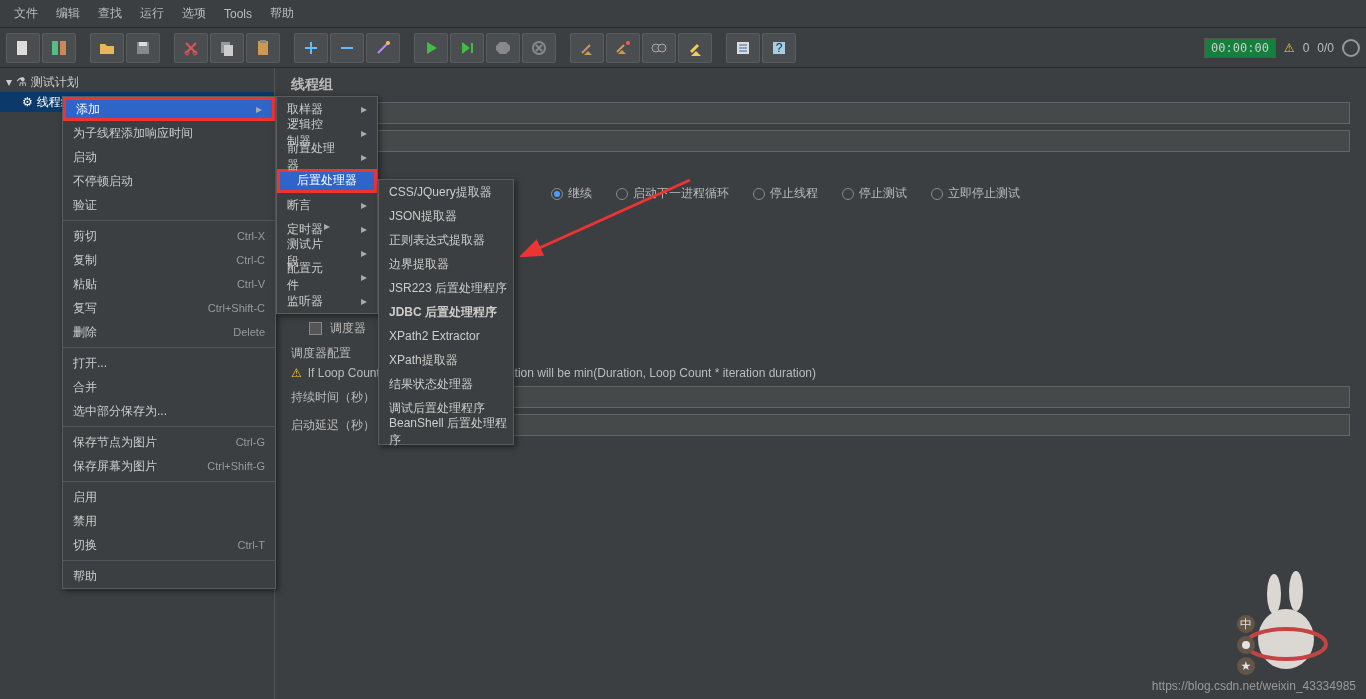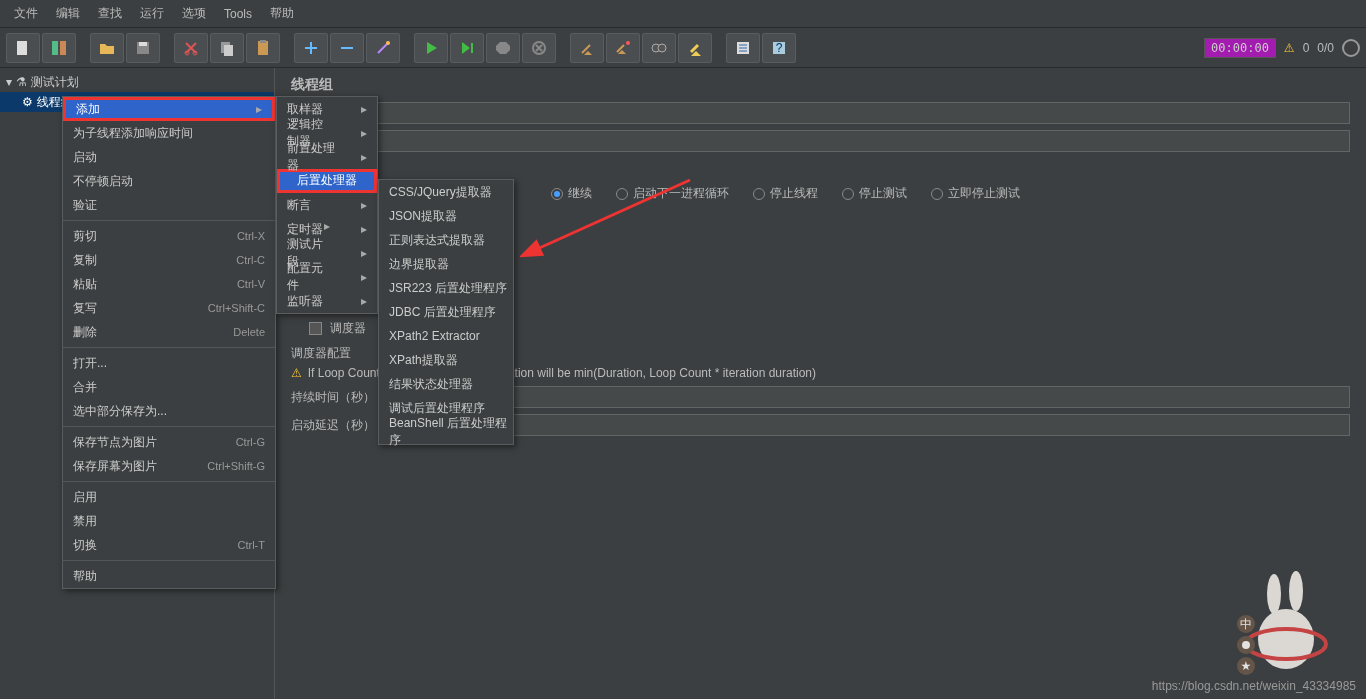--- a/index.html
+++ b/index.html
@@ -3,21 +3,21 @@
 <meta charset="utf-8">
 <style>
 * { margin:0; padding:0; box-sizing:border-box; font-family:"Microsoft YaHei",Arial,sans-serif; font-size:12px; }
 body { background:#3c3f41; color:#bbb; width:1366px; height:699px; overflow:hidden; position:relative; }
 .menubar { height:28px; background:#3c3f41; display:flex; align-items:center; padding:0 6px; gap:2px; border-bottom:1px solid #2a2a2a; }
 .menubar div { padding:2px 8px; cursor:default; }
 .toolbar { height:40px; background:#3c3f41; display:flex; align-items:center; padding:0 6px; gap:2px; border-bottom:1px solid #2a2a2a; }
 .tbtn { width:34px; height:30px; background:#4b4e50; border:1px solid #5a5d5f; display:flex; align-items:center; justify-content:center; border-radius:2px; }
 .tsep { width:10px; }
 .status-right { margin-left:auto; display:flex; align-items:center; gap:8px; }
-.timer { background:#a21caf; border:1px solid #555; padding:2px 6px; color:#ccc; font-family:monospace; }
+.timer { background:#15803d; border:1px solid #555; padding:2px 6px; color:#ccc; font-family:monospace; }
 .content { display:flex; height:calc(100% - 62px); }
 .tree { width:275px; background:#3c3f41; border-right:1px solid #555; padding:4px 0; }
 .tree-row { display:flex; align-items:center; height:20px; padding-left:6px; color:#ccc; gap:4px; }
 .tree-row.child { padding-left:22px; }
 .main { flex:1; background:#3c3f41; padding:8px 16px; position:relative; }
 .form-row { display:flex; align-items:center; margin:6px 0; gap:8px; }
 .form-row label { white-space:nowrap; color:#bbb; }
 .form-row .field { flex:1; height:22px; background:#45494a; border:1px solid #646464; }
 .radios { display:flex; gap:24px; align-items:center; padding:6px 0 6px 260px; }
 .radio { display:flex; align-items:center; gap:5px; }
@@ -398,21 +398,21 @@
     </div>
     <div class="menu-item" style="min-width: 150px;">
       <span>正则表达式提取器</span>
     </div>
     <div class="menu-item" style="min-width: 150px;">
       <span>边界提取器</span>
     </div>
     <div class="menu-item" style="min-width: 150px;">
       <span>JSR223 后置处理程序</span>
     </div>
-    <div class="menu-item" style="min-width: 150px;">
+    <div class="menu-item" style="min-width: 150px; font-weight: bold;">
       <span>JDBC 后置处理程序</span>
     </div>
     <div class="menu-item" style="min-width: 150px;">
       <span>XPath2 Extractor</span>
     </div>
     <div class="menu-item" style="min-width: 150px;">
       <span>XPath提取器</span>
     </div>
     <div class="menu-item" style="min-width: 150px;">
       <span>结果状态处理器</span>

